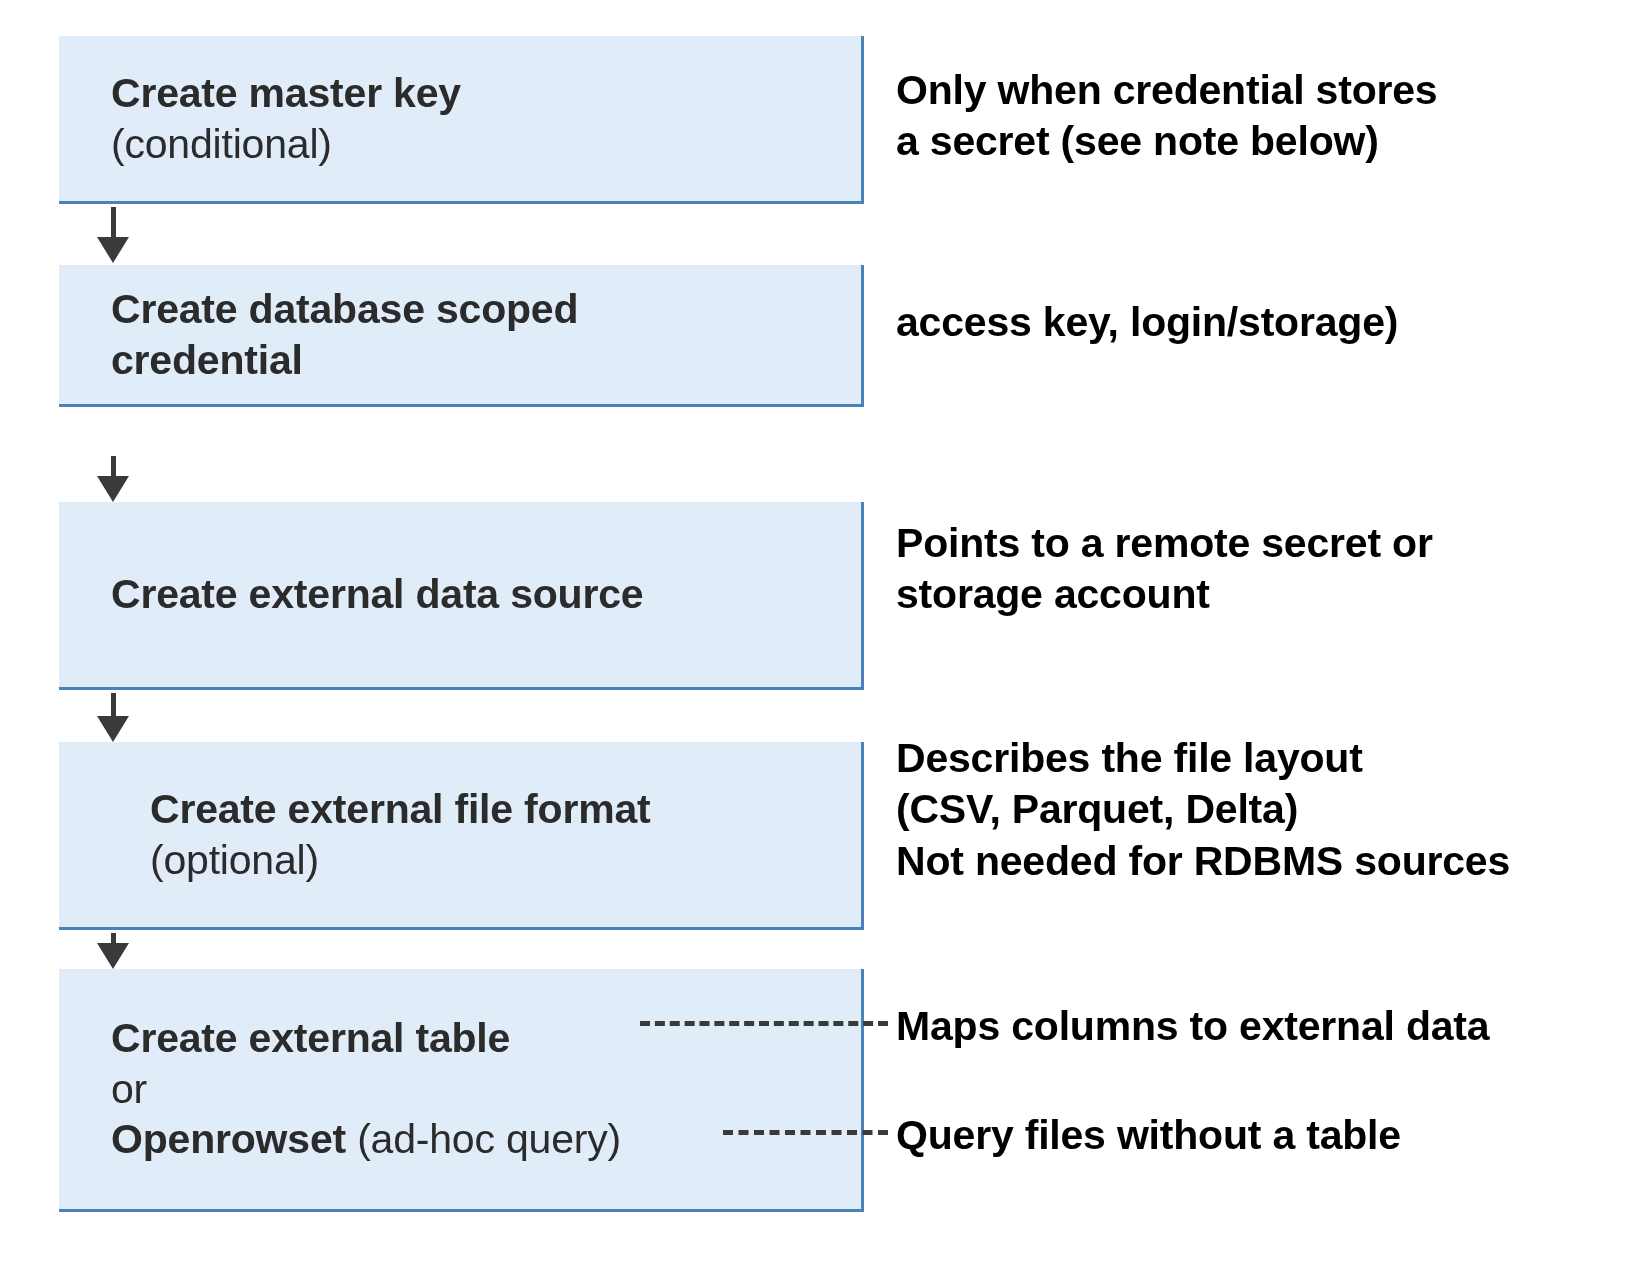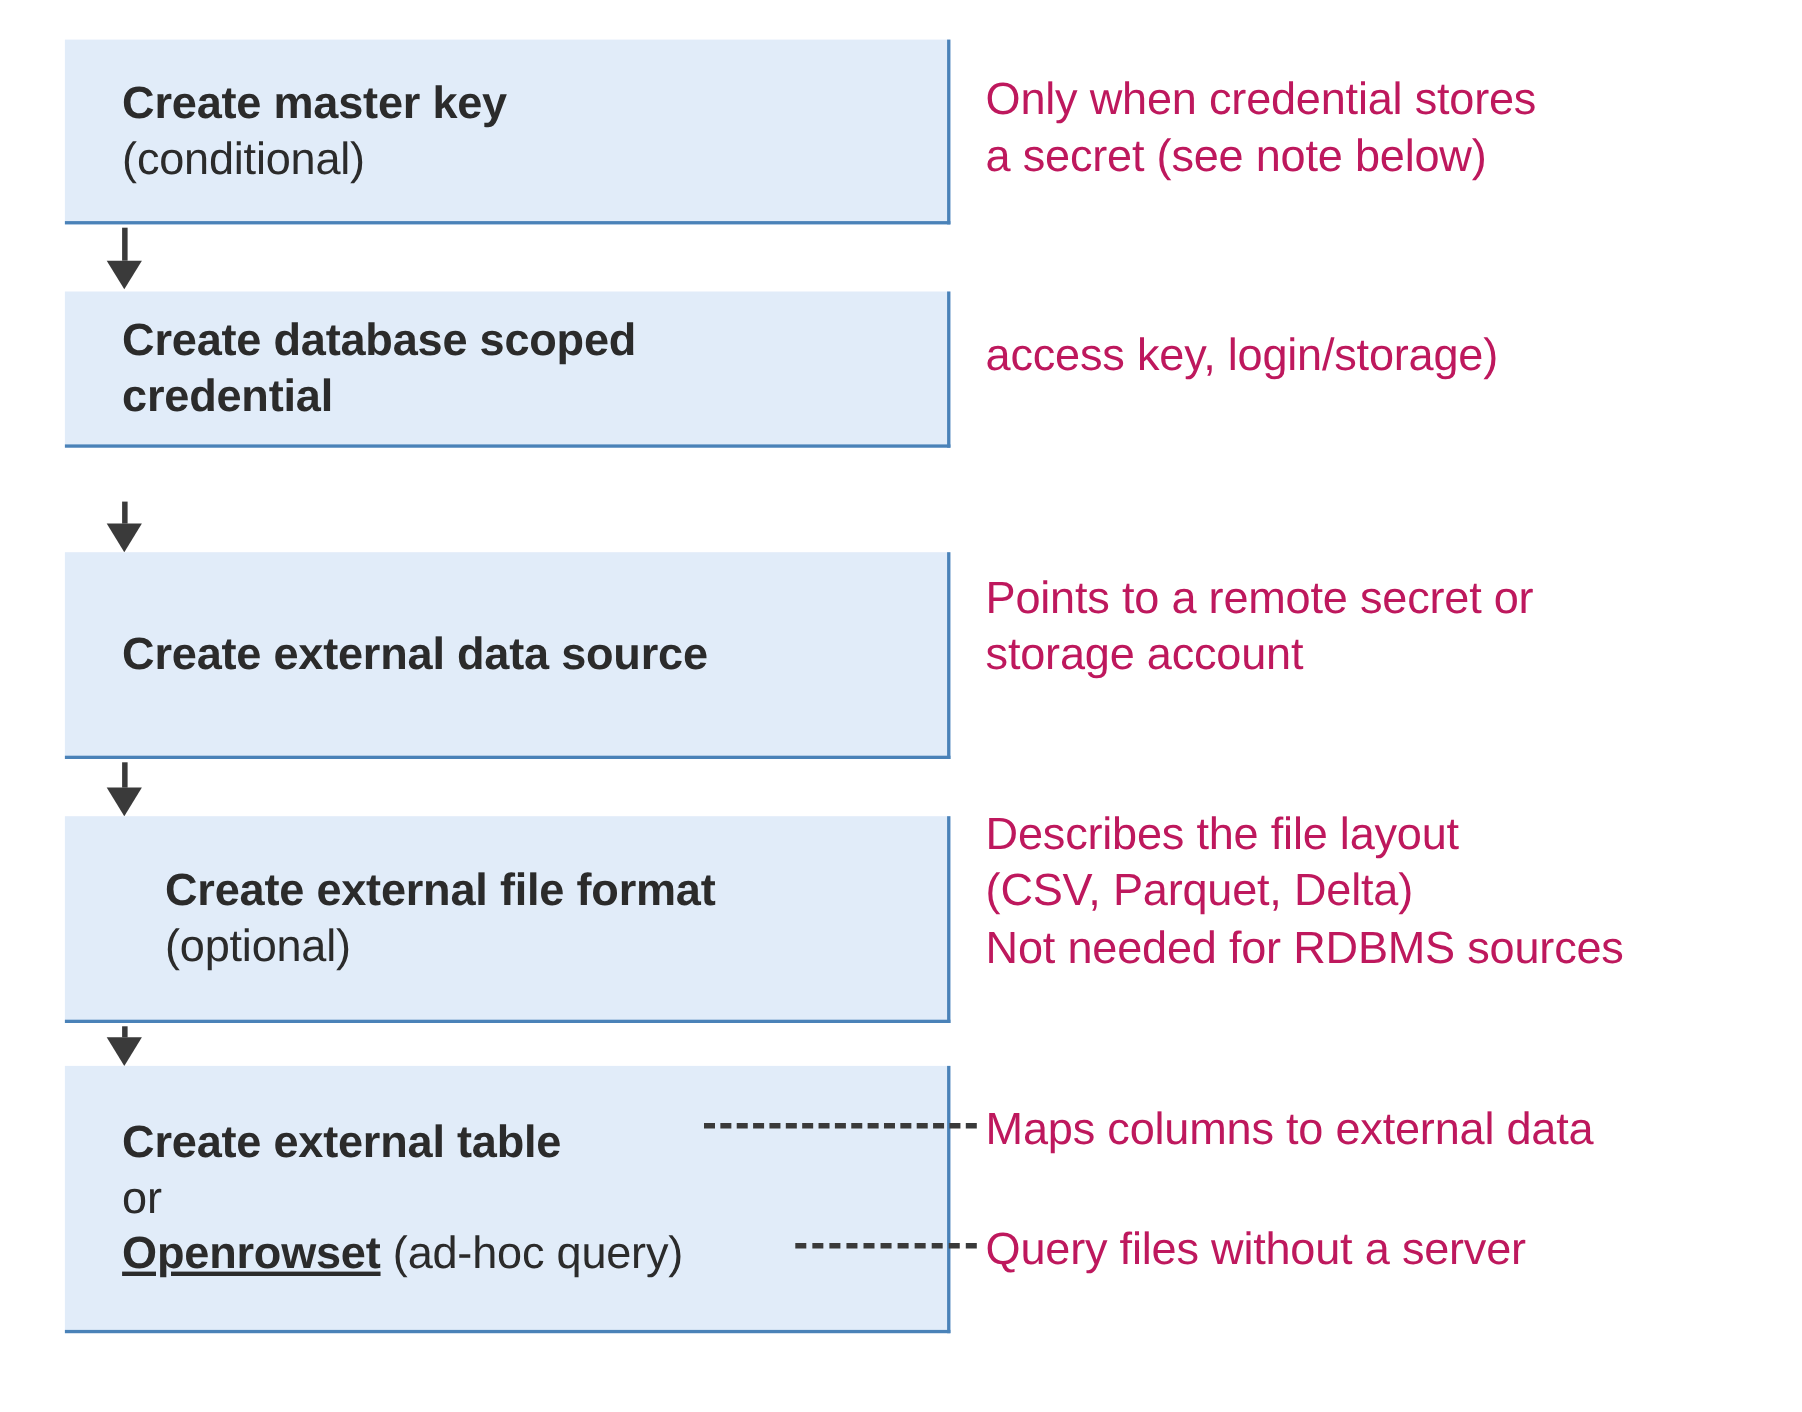--- a/index.html
+++ b/index.html
@@ -54,23 +54,23 @@
   .step-title-wrap {
     font-weight: bold;
     font-size: 41px;
     letter-spacing: -0.2px;
   }
 
   
   .note {
     position: absolute;
     left: 876px;
-    color: #be185d;
-    font-size: 41px;
-    font-weight: normal;
+    color: #000000;
+    font-size: 41px;
+    font-weight: bold;
     line-height: 1.25;
     letter-spacing: -0.2px;
     white-space: nowrap;
   }
 
   
   .arrow {
     position: absolute;
     left: 86px;
     width: 14px;
@@ -185,23 +185,23 @@
 
   <div class="arrow" id="arrow-4">
     <div class="shaft" style="height:10px;"></div>
     <div class="head" style="top:10px;"></div>
   </div>
 
   <div class="step-box" id="box-5">
     <div class="step-text">
       <div class="step-title">Create external table</div>
       <div class="step-sub">or</div>
-      <div class="step-sub"><span style="font-weight:bold;text-decoration:underline;">Openrowset</span><span> (ad-hoc query)</span></div>
+      <div class="step-sub"><span style="font-weight:bold;">Openrowset</span><span> (ad-hoc query)</span></div>
     </div>
   </div>
 
   <div class="dash-line" id="dash-1"></div>
   <div class="dash-line" id="dash-2"></div>
 
   <div class="note" id="note-5a">Maps columns to external data</div>
-  <div class="note" id="note-5b">Query files without a server</div>
+  <div class="note" id="note-5b">Query files without a table</div>
 
 </div>
 
 </body></html>

